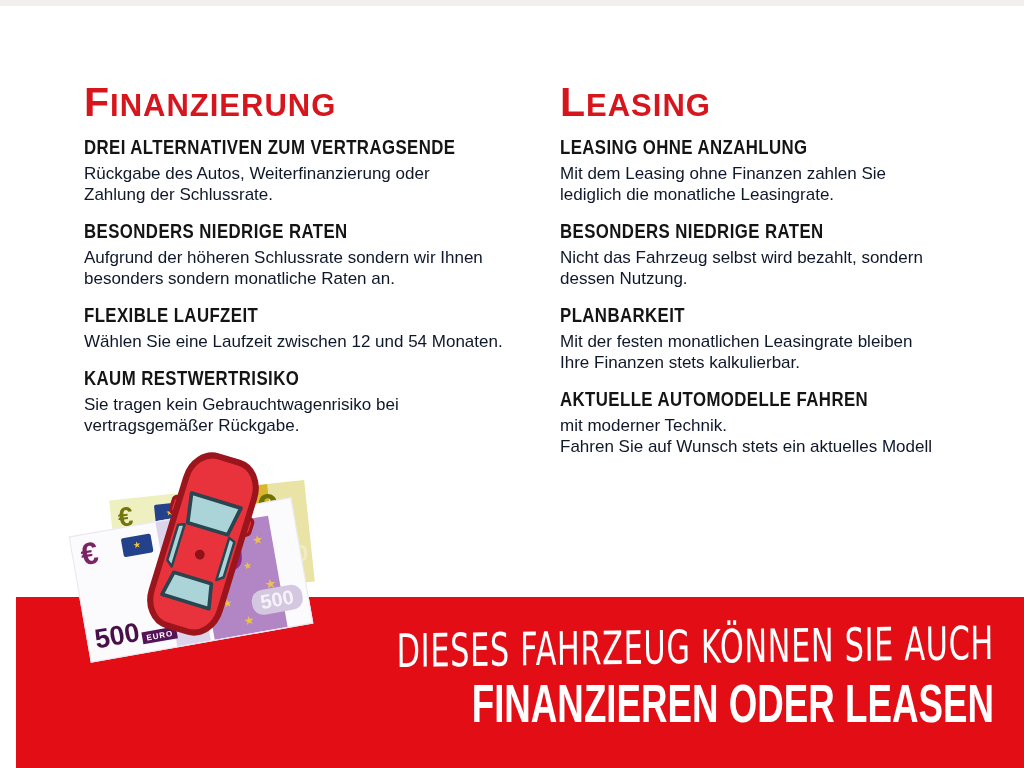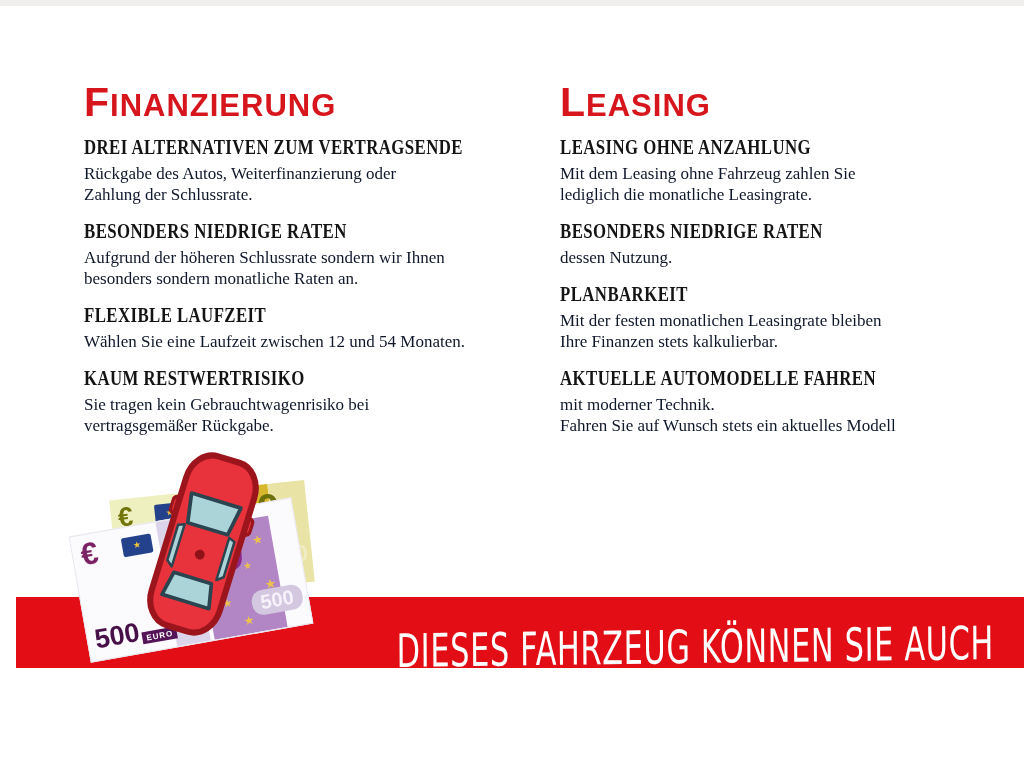--- a/index.html
+++ b/index.html
@@ -1,32 +1,32 @@
 <!DOCTYPE html>
 <html><head>
 <meta charset="utf-8">
 <style>
   html,body{margin:0;padding:0;background:#ffffff;}
   .page{
-    position:relative;width:1024px;height:668px;overflow:hidden;
+    position:relative;width:1024px;height:768px;overflow:hidden;
     background:#ffffff;font-family:"Liberation Sans",sans-serif;
   }
   .top-edge{position:absolute;top:0;left:0;right:0;height:6px;background:#f0efee;}
 
   
   .col{position:absolute;top:84px;}
   .col-left{left:84px;width:470px;}
   .col-right{left:560px;width:452px;}
   .col-title{
     margin:0 0 12px 0;font-weight:700;font-size:31px;line-height:36px;
     color:#d7151d;text-transform:uppercase;letter-spacing:1px;
     font-family:"Liberation Sans",sans-serif;
   }
   .col-title::first-letter{font-size:41px;}
-  .item{margin:0 0 15px 0;font-family:Liberation Serif, serif;}
+  .item{margin:0 0 15px 0;}
   .item-heading{
     margin:0 0 4px 0;font-weight:700;font-size:20px;line-height:23px;color:#141414;
     letter-spacing:0.5px;white-space:nowrap;transform:scaleX(0.84);transform-origin:left center;
   }
   .body-line{
     font-size:17px;line-height:21px;color:#0f172a;white-space:nowrap;
   }
 
   
   .red-band{position:absolute;left:16px;top:597px;width:1024px;height:171px;background:#e20d15;z-index:1;}
@@ -110,25 +110,26 @@
       <div class="body-line">Sie tragen kein Gebrauchtwagenrisiko bei</div>
       <div class="body-line">vertragsgemäßer Rückgabe.</div>
     </div>
   </section>
 
   <section class="col col-right">
     <h1 class="col-title">Leasing</h1>
 
     <div class="item">
       <h2 class="item-heading">LEASING OHNE ANZAHLUNG</h2>
-      <div class="body-line">Mit dem Leasing ohne Fahrzeug zahlen Sie</div>
+      <div class="body-line">Mit dem Leasing ohne Finanzen zahlen Sie</div>
       <div class="body-line">lediglich die monatliche Leasingrate.</div>
     </div>
     <div class="item">
       <h2 class="item-heading">BESONDERS NIEDRIGE RATEN</h2>
+      <div class="body-line">Nicht das Fahrzeug selbst wird bezahlt, sondern</div>
       <div class="body-line">dessen Nutzung.</div>
     </div>
     <div class="item">
       <h2 class="item-heading">PLANBARKEIT</h2>
       <div class="body-line">Mit der festen monatlichen Leasingrate bleiben</div>
       <div class="body-line">Ihre Finanzen stets kalkulierbar.</div>
     </div>
     <div class="item">
       <h2 class="item-heading">AKTUELLE AUTOMODELLE FAHREN</h2>
       <div class="body-line">mit moderner Technik.</div>

